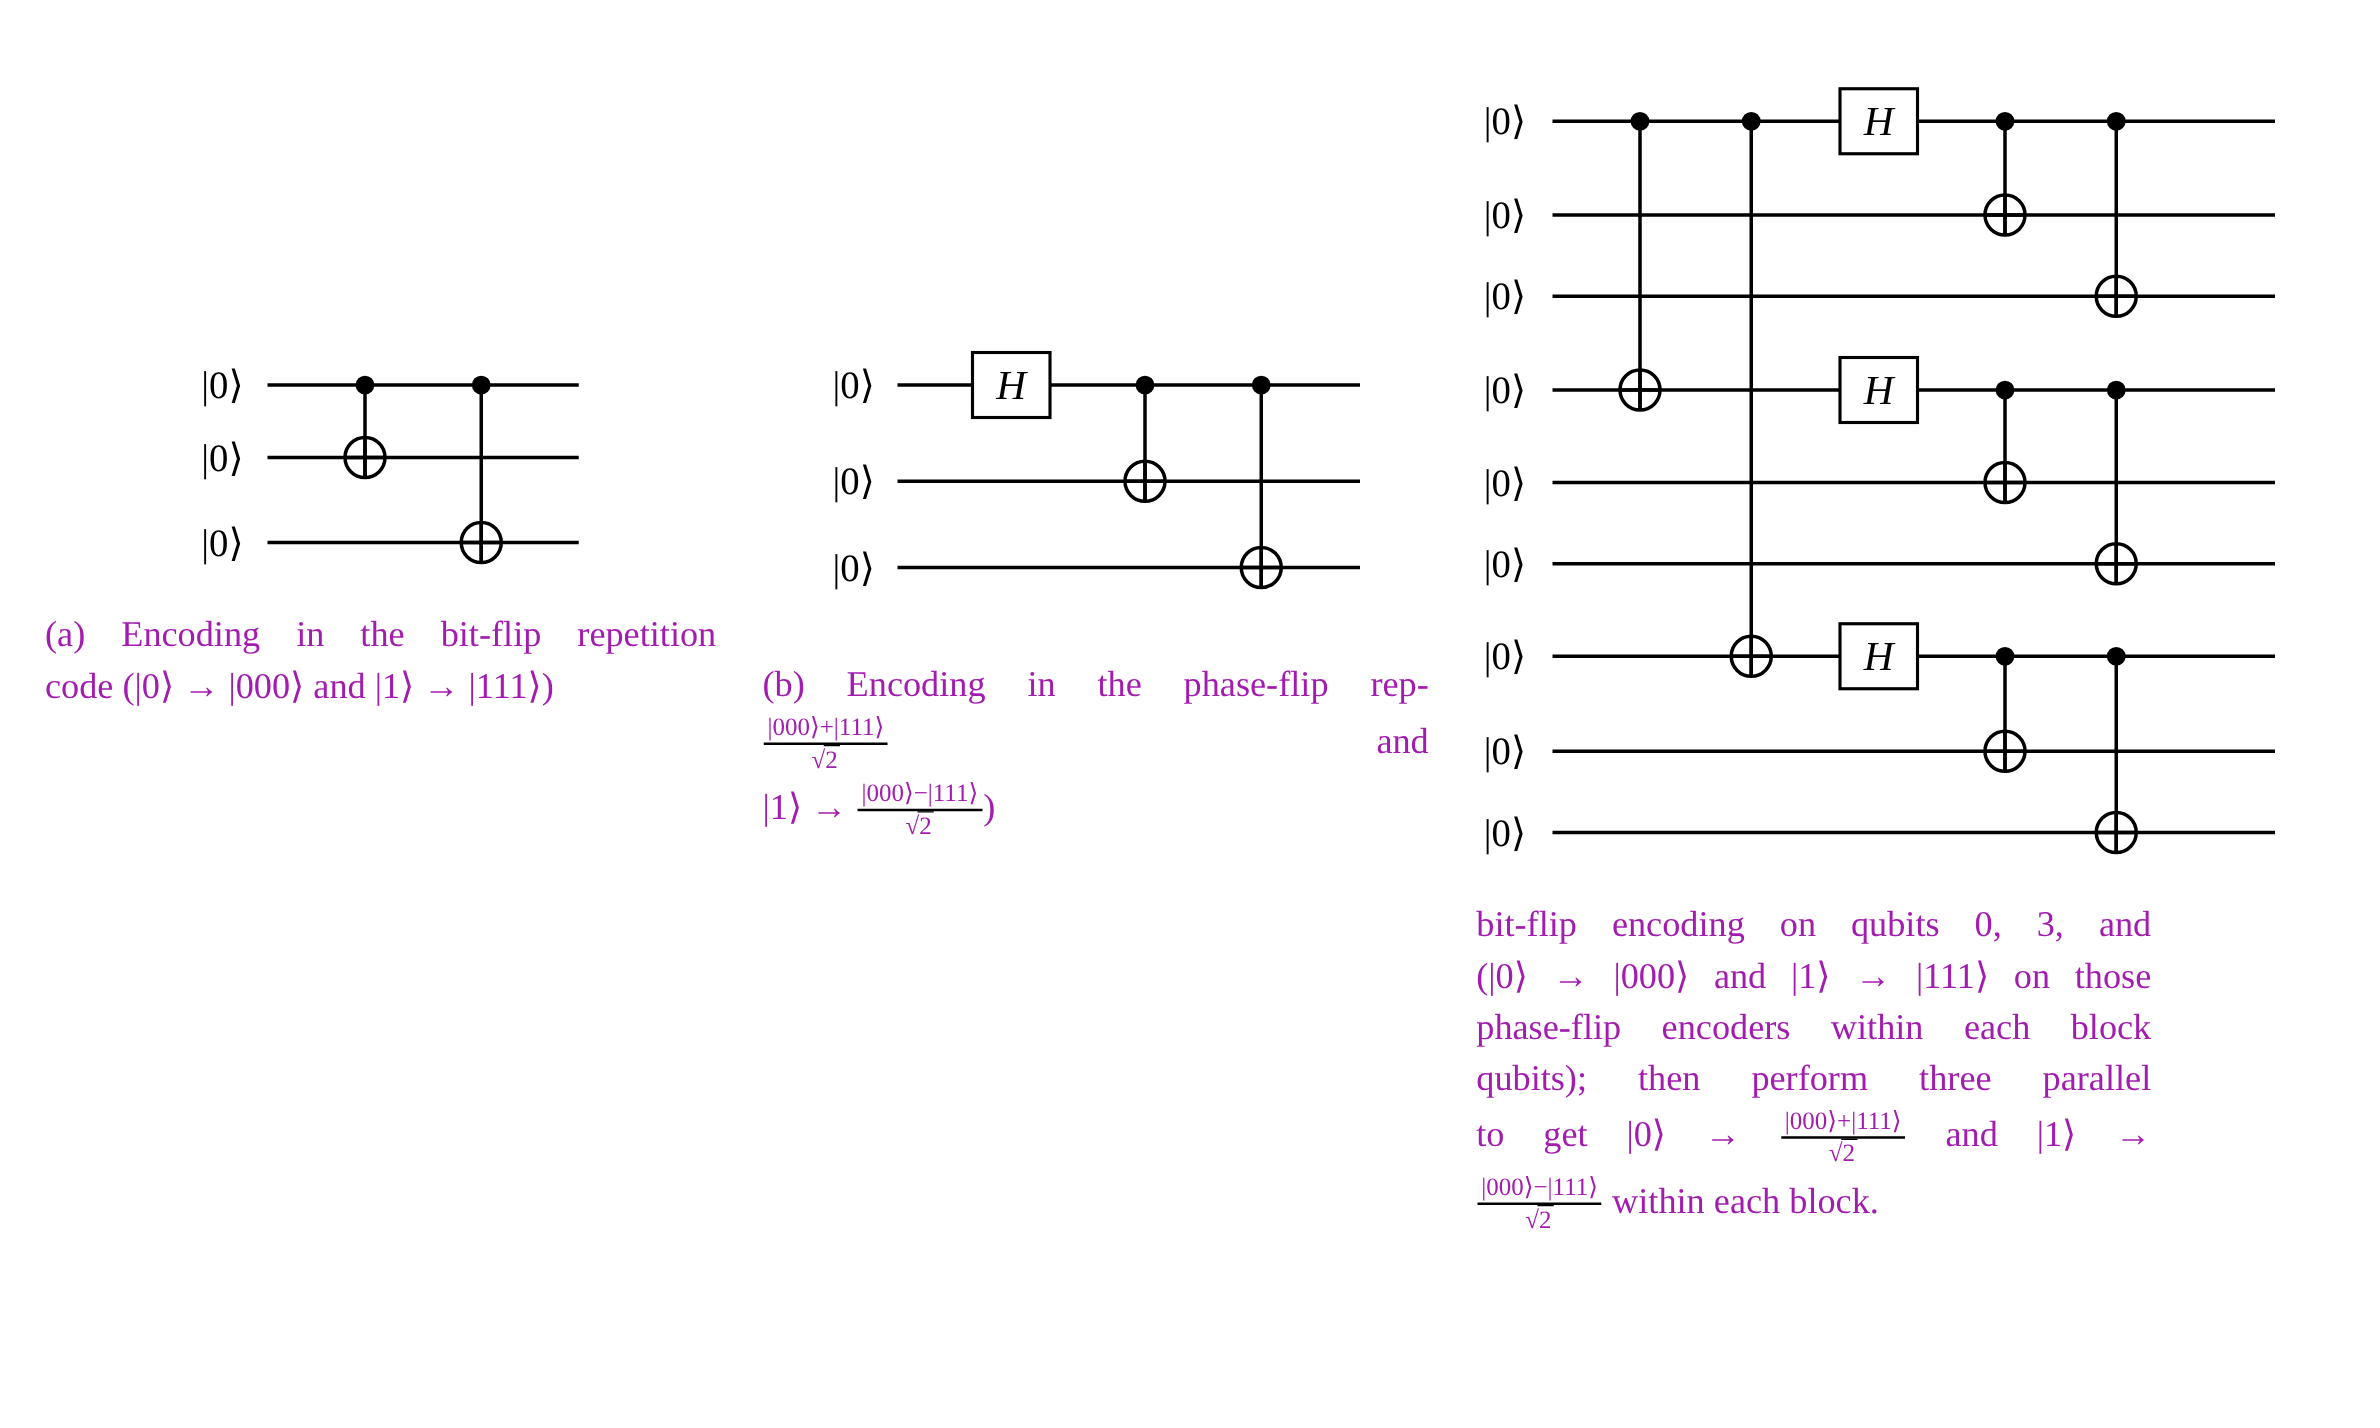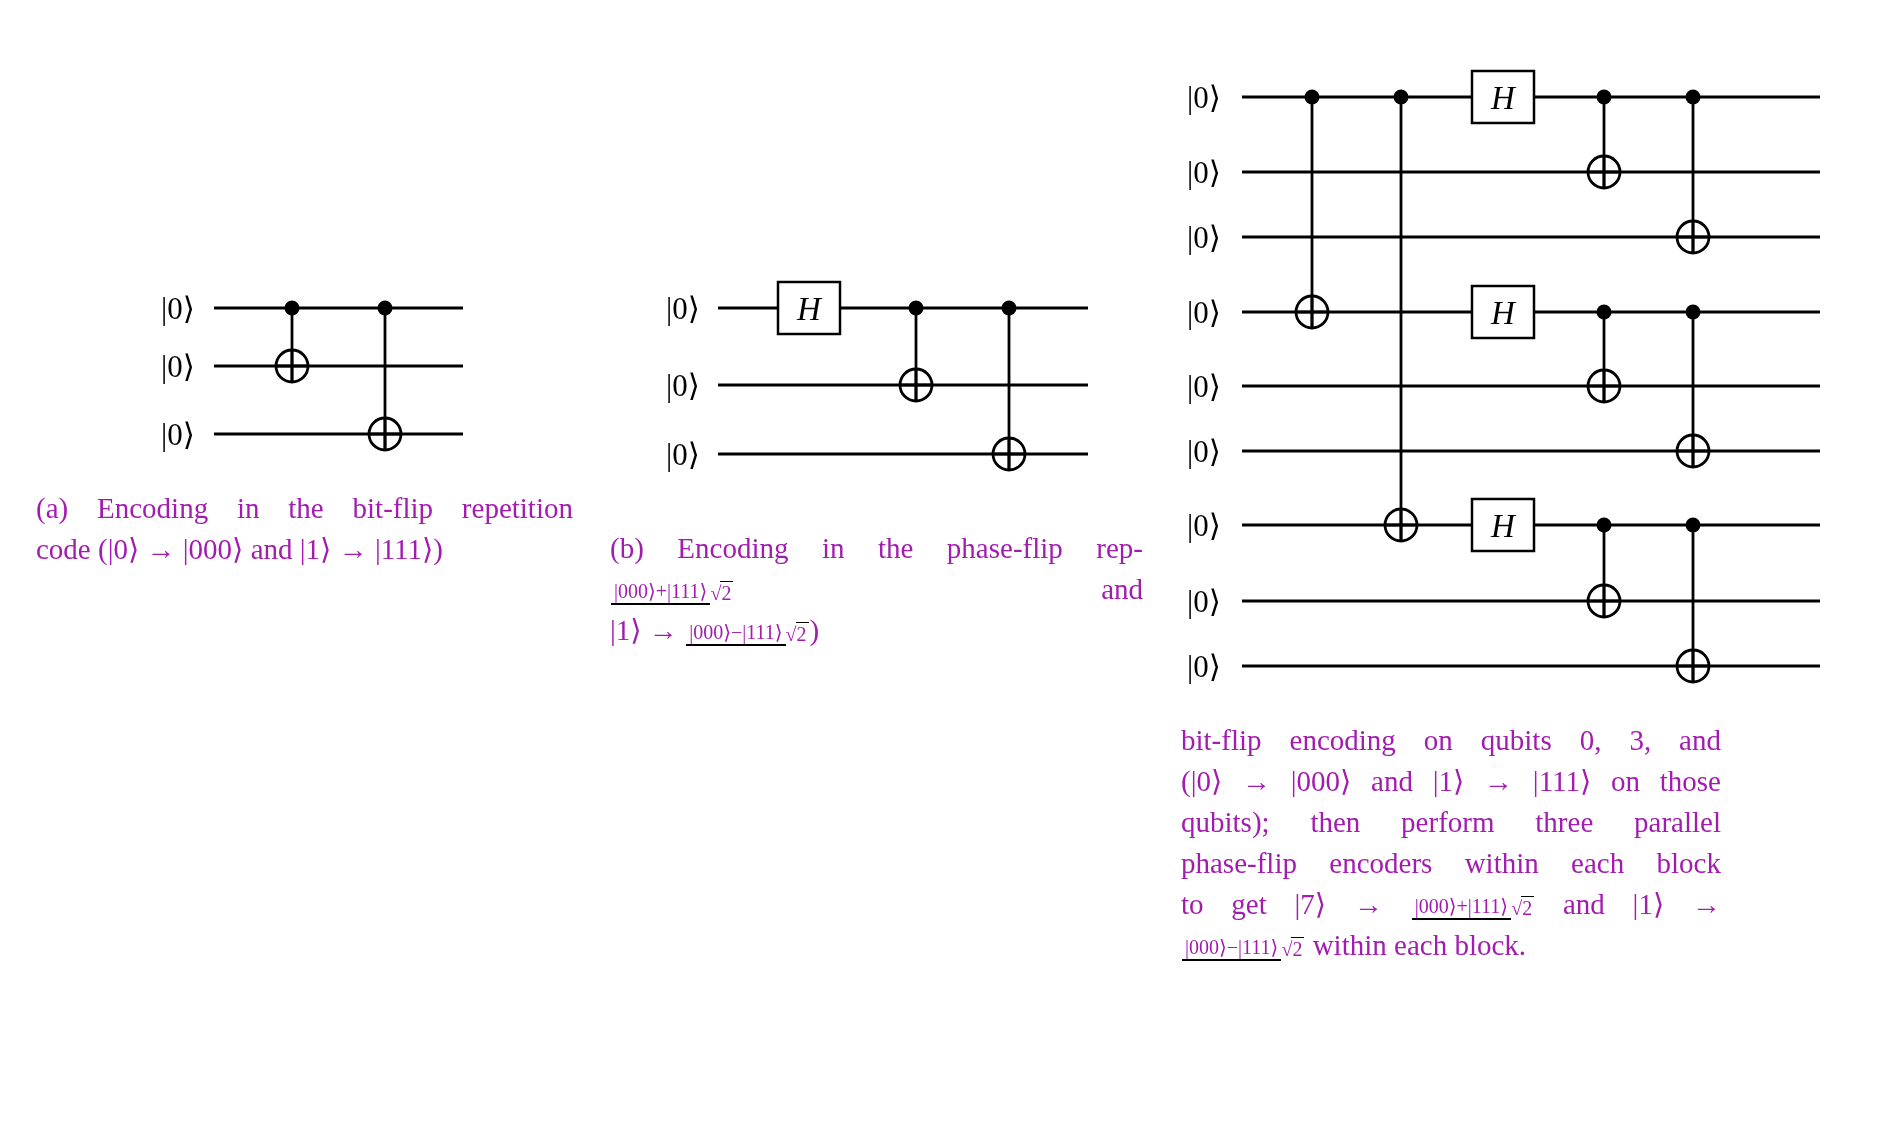--- a/index.html
+++ b/index.html
@@ -24,21 +24,21 @@
   .cap-line{
     text-align:justify;
     text-align-last:justify;
   }
   .cap-line.last{
     text-align:left;
     text-align-last:auto;
   }
   .frac{
     display:inline-flex;
-    flex-direction:row;
+    flex-direction:column;
     align-items:center;
     vertical-align:middle;
     font-size:20px;
     line-height:1.12;
     text-align:center;
     margin:2px 1px;
   }
   .frac .num{
     border-bottom:2px solid #000;
     padding:0 3px 1px 3px;
@@ -177,23 +177,23 @@
         <line x1="497" y1="391" x2="529" y2="391" stroke="#000000" stroke-width="2.8"></line>
         <line x1="513" y1="375" x2="513" y2="407" stroke="#000000" stroke-width="2.8"></line>
         <circle cx="513" cy="465" r="7.5" fill="#000000"></circle>
         <circle cx="513" cy="606" r="16" fill="none" stroke="#000000" stroke-width="2.8"></circle>
         <line x1="497" y1="606" x2="529" y2="606" stroke="#000000" stroke-width="2.8"></line>
         <line x1="513" y1="590" x2="513" y2="622" stroke="#000000" stroke-width="2.8"></line>
       </svg>
     <div class="cap" style="left:1181px;top:720px;width:540px;">
         <div class="cap-line"><span>bit-flip encoding on qubits 0, 3, and</span></div>
         <div class="cap-line"><span>(|0⟩ → |000⟩ and |1⟩ → |111⟩ on those</span></div>
+        <div class="cap-line"><span>phase-flip encoders within each block</span></div>
         <div class="cap-line"><span>qubits); then perform three parallel</span></div>
-        <div class="cap-line"><span>phase-flip encoders within each block</span></div>
-        <div class="cap-line"><span>to get |7⟩ → </span><span class="frac">
+        <div class="cap-line"><span>to get |0⟩ → </span><span class="frac">
             <span class="num">|000⟩+|111⟩</span>
             <span class="den"><span>√</span><span class="arg">2</span></span>
           </span><span> and |1⟩ →</span></div>
         <div class="cap-line last"><span class="frac">
             <span class="num">|000⟩−|111⟩</span>
             <span class="den"><span>√</span><span class="arg">2</span></span>
           </span><span> within each block.</span></div>
       </div>
   </div>
 

